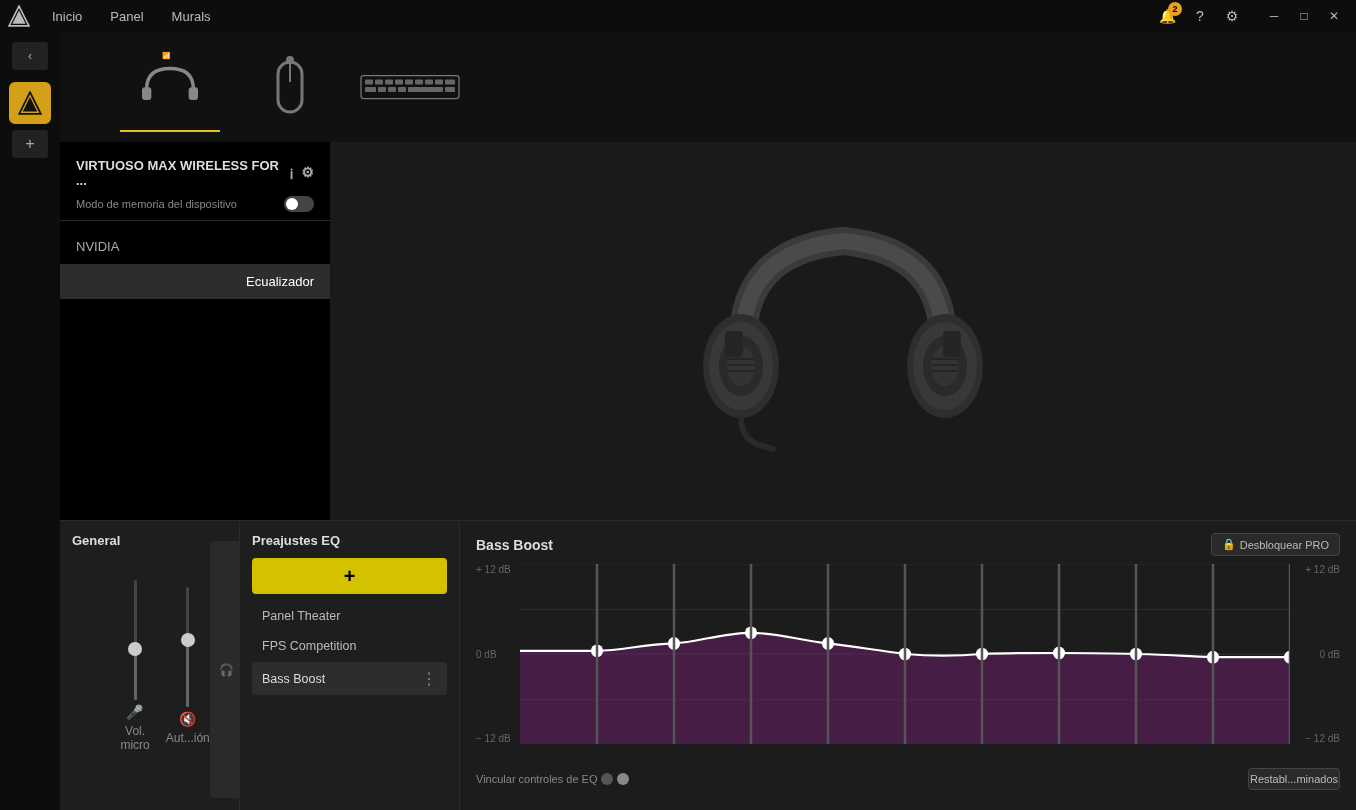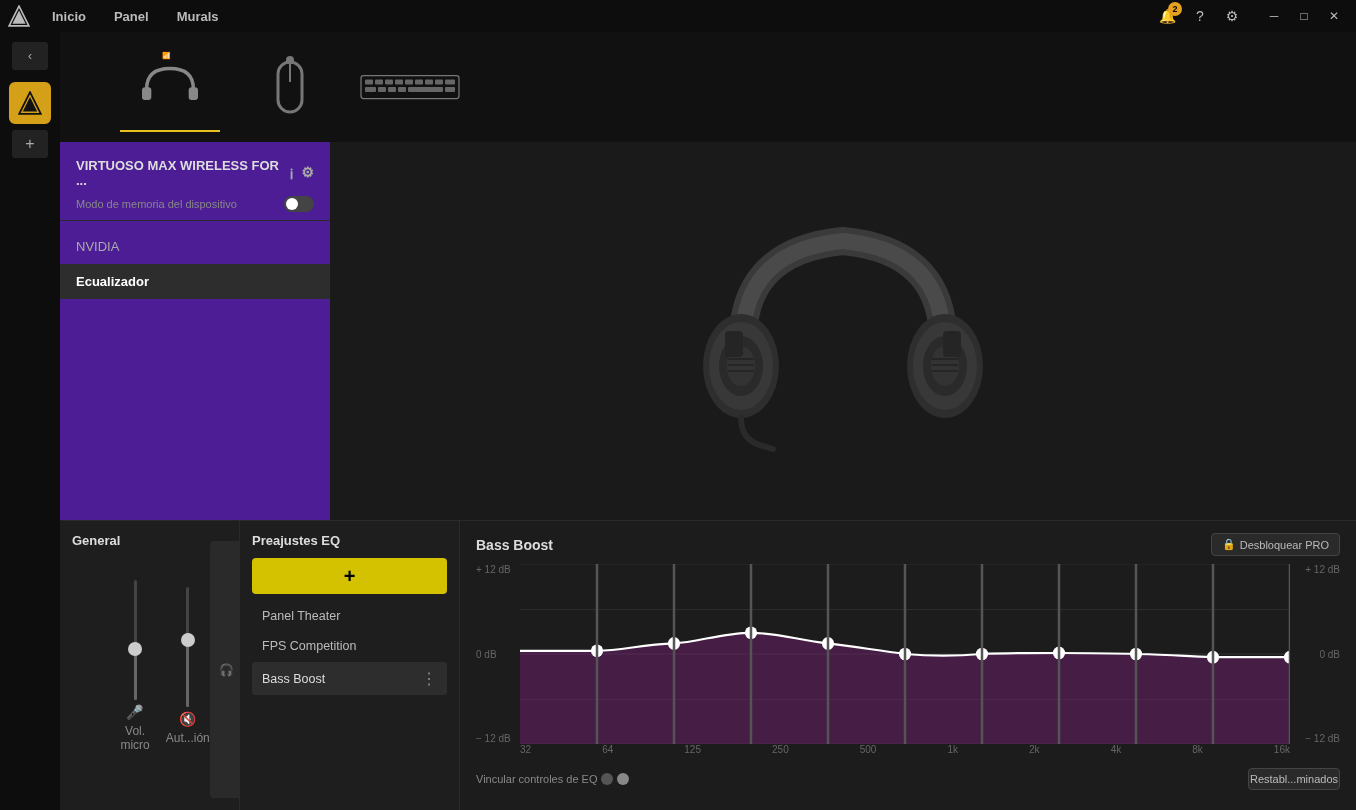--- a/index.html
+++ b/index.html
@@ -25,21 +25,20 @@
     }
     .titlebar-nav {
       display: flex;
       gap: 4px;
     }
     .titlebar-nav-item {
       color: #bbb;
       padding: 4px 12px;
       cursor: pointer;
       font-size: 13px;
-      font-weight: bold;
     }
     .titlebar-right {
       margin-left: auto;
       display: flex;
       align-items: center;
       gap: 8px;
     }
     .titlebar-icon-btn {
       width: 24px;
       height: 24px;
@@ -152,21 +151,21 @@
       align-items: center;
       justify-content: center;
       cursor: pointer;
       color: #aaa;
       font-size: 16px;
     }
 
     
     .left-panel {
       width: 270px;
-      background: #4c1d95;
+      background: #000000;
       display: flex;
       flex-direction: column;
       flex-shrink: 0;
     }
     .device-header {
       padding: 16px 16px 8px;
       border-bottom: 1px solid #2a2a2a;
     }
     .device-name {
       font-size: 13px;
@@ -221,21 +220,22 @@
     }
     .nav-item {
       padding: 10px 16px;
       color: #aaa;
       cursor: pointer;
       font-size: 13px;
     }
     .nav-item.active {
       background: #2d2d2d;
       color: #fff;
-      font-weight: 700;
+      font-weight: 400;
+      text-align: right;
     }
 
     
     .center-area {
       flex: 1;
       background: #1a1a1a;
       display: flex;
       align-items: center;
       justify-content: center;
       position: relative;
@@ -785,32 +785,20 @@
       </div>
 
       <div class="eq-chart-labels-y-right">
         <span>+ 12 dB</span>
         <span></span>
         <span>0 dB</span>
         <span></span>
         <span>− 12 dB</span>
       </div>
 
-      <div class="eq-chart-labels-x">
-        <span>32</span>
-        <span>64</span>
-        <span>125</span>
-        <span>250</span>
-        <span>500</span>
-        <span>1k</span>
-        <span>2k</span>
-        <span>4k</span>
-        <span>8k</span>
-        <span>16k</span>
-      </div>
     </div>
 
     <div class="eq-footer">
       <div class="eq-link-toggle">
         <span class="eq-footer-label">Vincular controles de EQ</span>
         <div class="link-dot"></div>
         <div class="link-dot active"></div>
       </div>
       <button class="reset-btn">Restabl...minados</button>
     </div>

